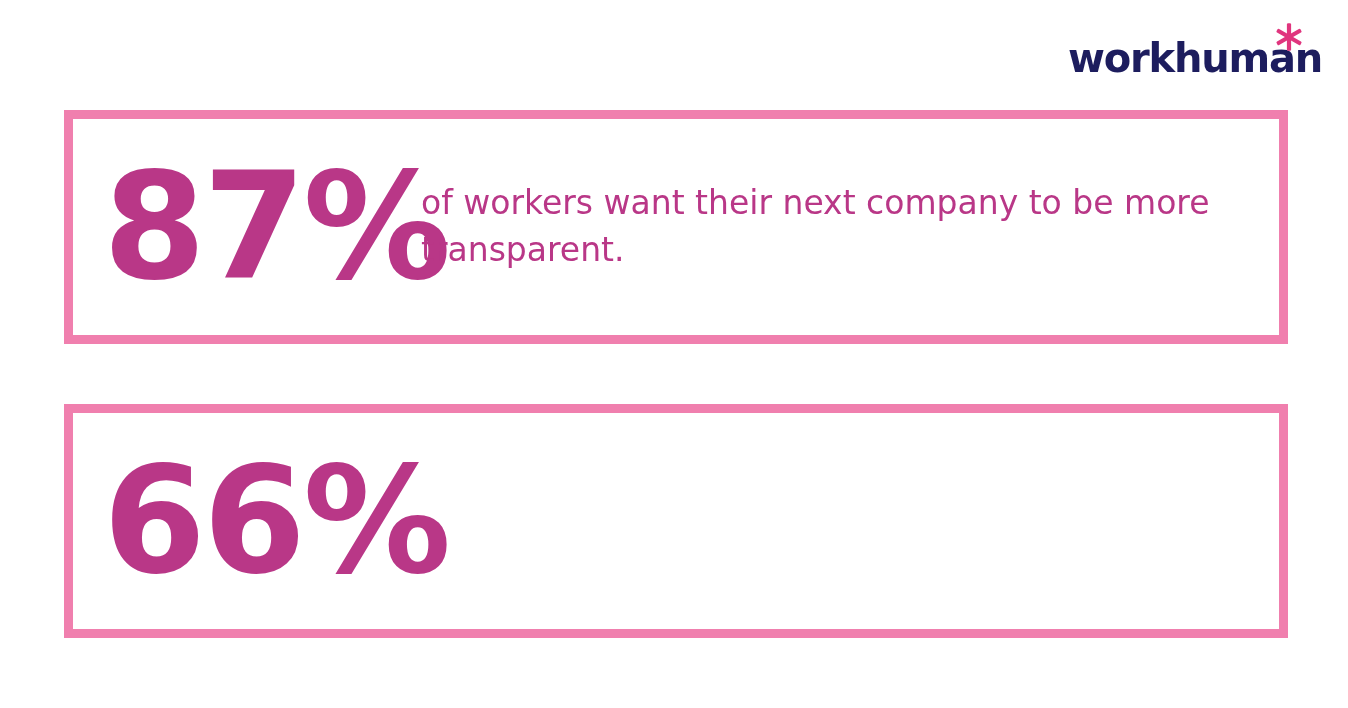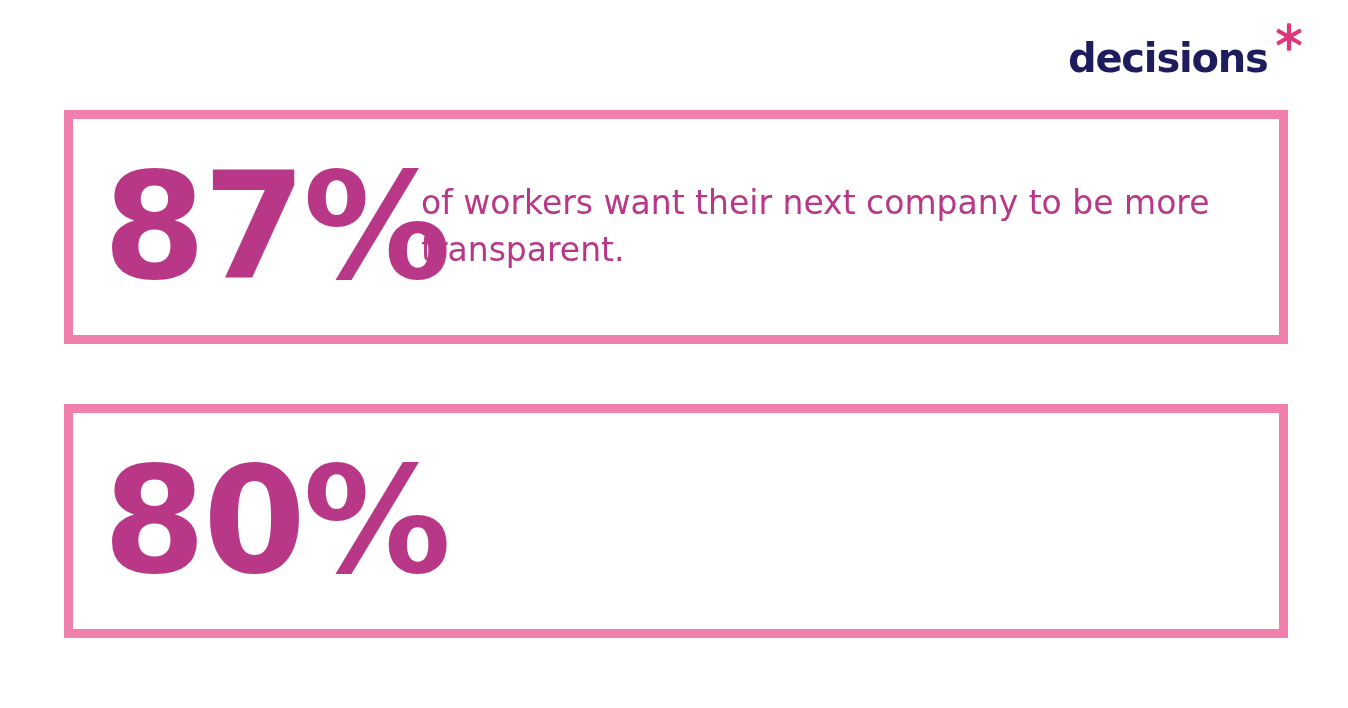--- a/index.html
+++ b/index.html
@@ -78,32 +78,32 @@
     font-weight: 400;
     font-size: 33px;
     line-height: 1.42;
     color: #b93787;
   }
 </style>
 </head>
 <body>
 
 <div class="logo">
-  <span class="logo-wordmark">decisions</span>
+  <span class="logo-wordmark">workhuman</span>
   <span class="logo-asterisk">
     <svg viewBox="0 0 100 100" width="30" height="30" aria-hidden="true">
       <g fill="#e0357e">
         <rect x="43" y="4" width="14" height="92" rx="4" transform="rotate(0 50 50)"></rect>
         <rect x="43" y="4" width="14" height="92" rx="4" transform="rotate(60 50 50)"></rect>
         <rect x="43" y="4" width="14" height="92" rx="4" transform="rotate(120 50 50)"></rect>
       </g>
     </svg>
   </span>
 </div>
 
 <div class="stat-card card-1">
   <div class="stat-figure">87%</div>
   <div class="stat-text">of workers want their next company to be more transparent.</div>
 </div>
 
 <div class="stat-card card-2">
-  <div class="stat-figure">80%</div>
+  <div class="stat-figure">66%</div>
 </div>
 
 </body></html>

